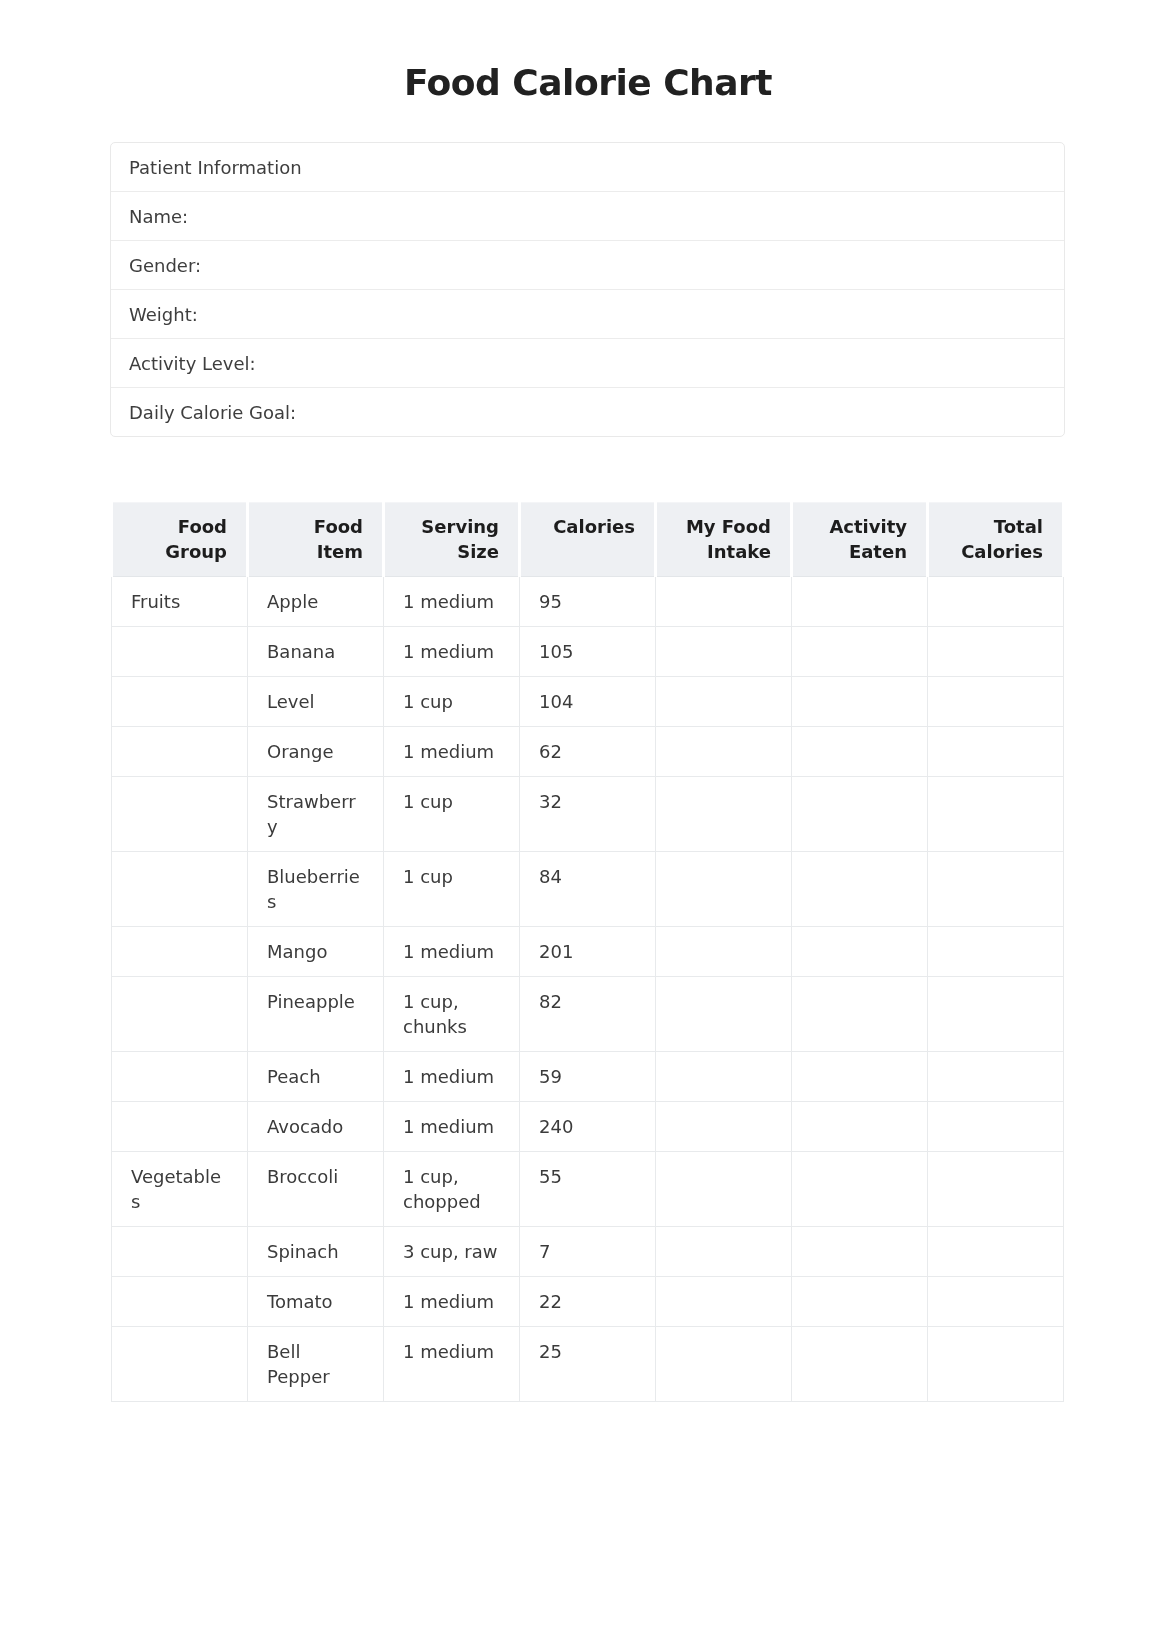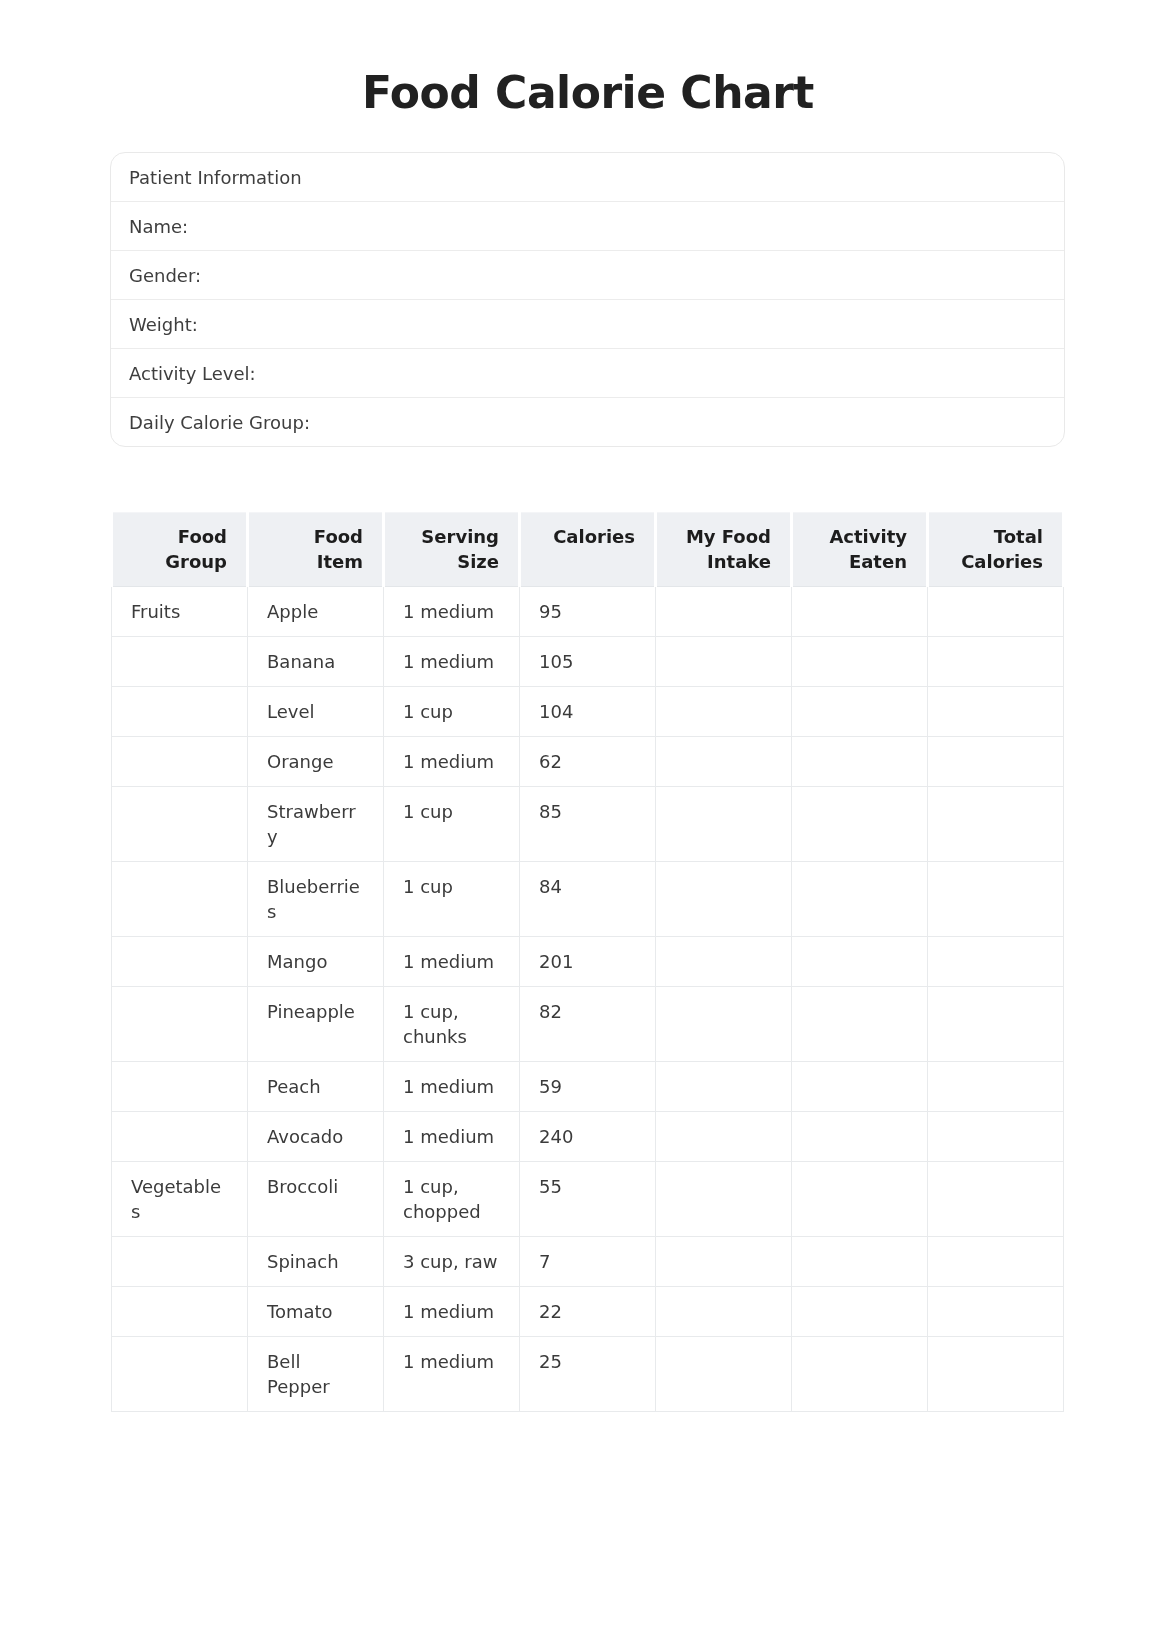--- a/index.html
+++ b/index.html
@@ -7,37 +7,37 @@
     width: 1176px;
     height: 1630px;
     background: #ffffff;
     font-family: "DejaVu Sans", "Liberation Sans", sans-serif;
     color: #3b3b3b;
     overflow: hidden;
   }
 
   
   .page-title {
-    margin: 12px;
+    margin: 2px;
     padding-top: 59px;
     height: 44px;
     line-height: 44px;
     text-align: center;
-    font-size: 44px;
+    font-size: 36px;
     font-weight: 700;
     letter-spacing: -0.5px;
     color: #212121;
   }
 
   
   .patient-box {
     margin: 37px 0 0 110px;
     width: 953px;
     border: 1px solid #e9e9e9;
-    border-radius: 15px;
+    border-radius: 5px;
     background: #ffffff;
   }
   .patient-row {
     height: 48px;
     display: flex;
     align-items: center;
     padding-left: 18px;
     font-size: 18px;
     color: #3e3e3e;
     border-bottom: 1px solid #ececec;
@@ -82,21 +82,21 @@
 <body>
 
 <h1 class="page-title">Food Calorie Chart</h1>
 
 <div class="patient-box">
   <div class="patient-row">Patient Information</div>
   <div class="patient-row">Name:</div>
   <div class="patient-row">Gender:</div>
   <div class="patient-row">Weight:</div>
   <div class="patient-row">Activity Level:</div>
-  <div class="patient-row">Daily Calorie Group:</div>
+  <div class="patient-row">Daily Calorie Goal:</div>
 </div>
 
 <table class="food-table">
   <thead>
     <tr>
       <th>Food Group</th>
       <th>Food Item</th>
       <th>Serving Size</th>
       <th>Calories</th>
       <th>My Food Intake</th>
@@ -138,21 +138,21 @@
         <td>1 medium</td>
         <td>62</td>
         <td></td>
         <td></td>
         <td></td>
       </tr>
       <tr>
         <td></td>
         <td>Strawberry</td>
         <td>1 cup</td>
-        <td>85</td>
+        <td>32</td>
         <td></td>
         <td></td>
         <td></td>
       </tr>
       <tr>
         <td></td>
         <td>Blueberries</td>
         <td>1 cup</td>
         <td>84</td>
         <td></td>

